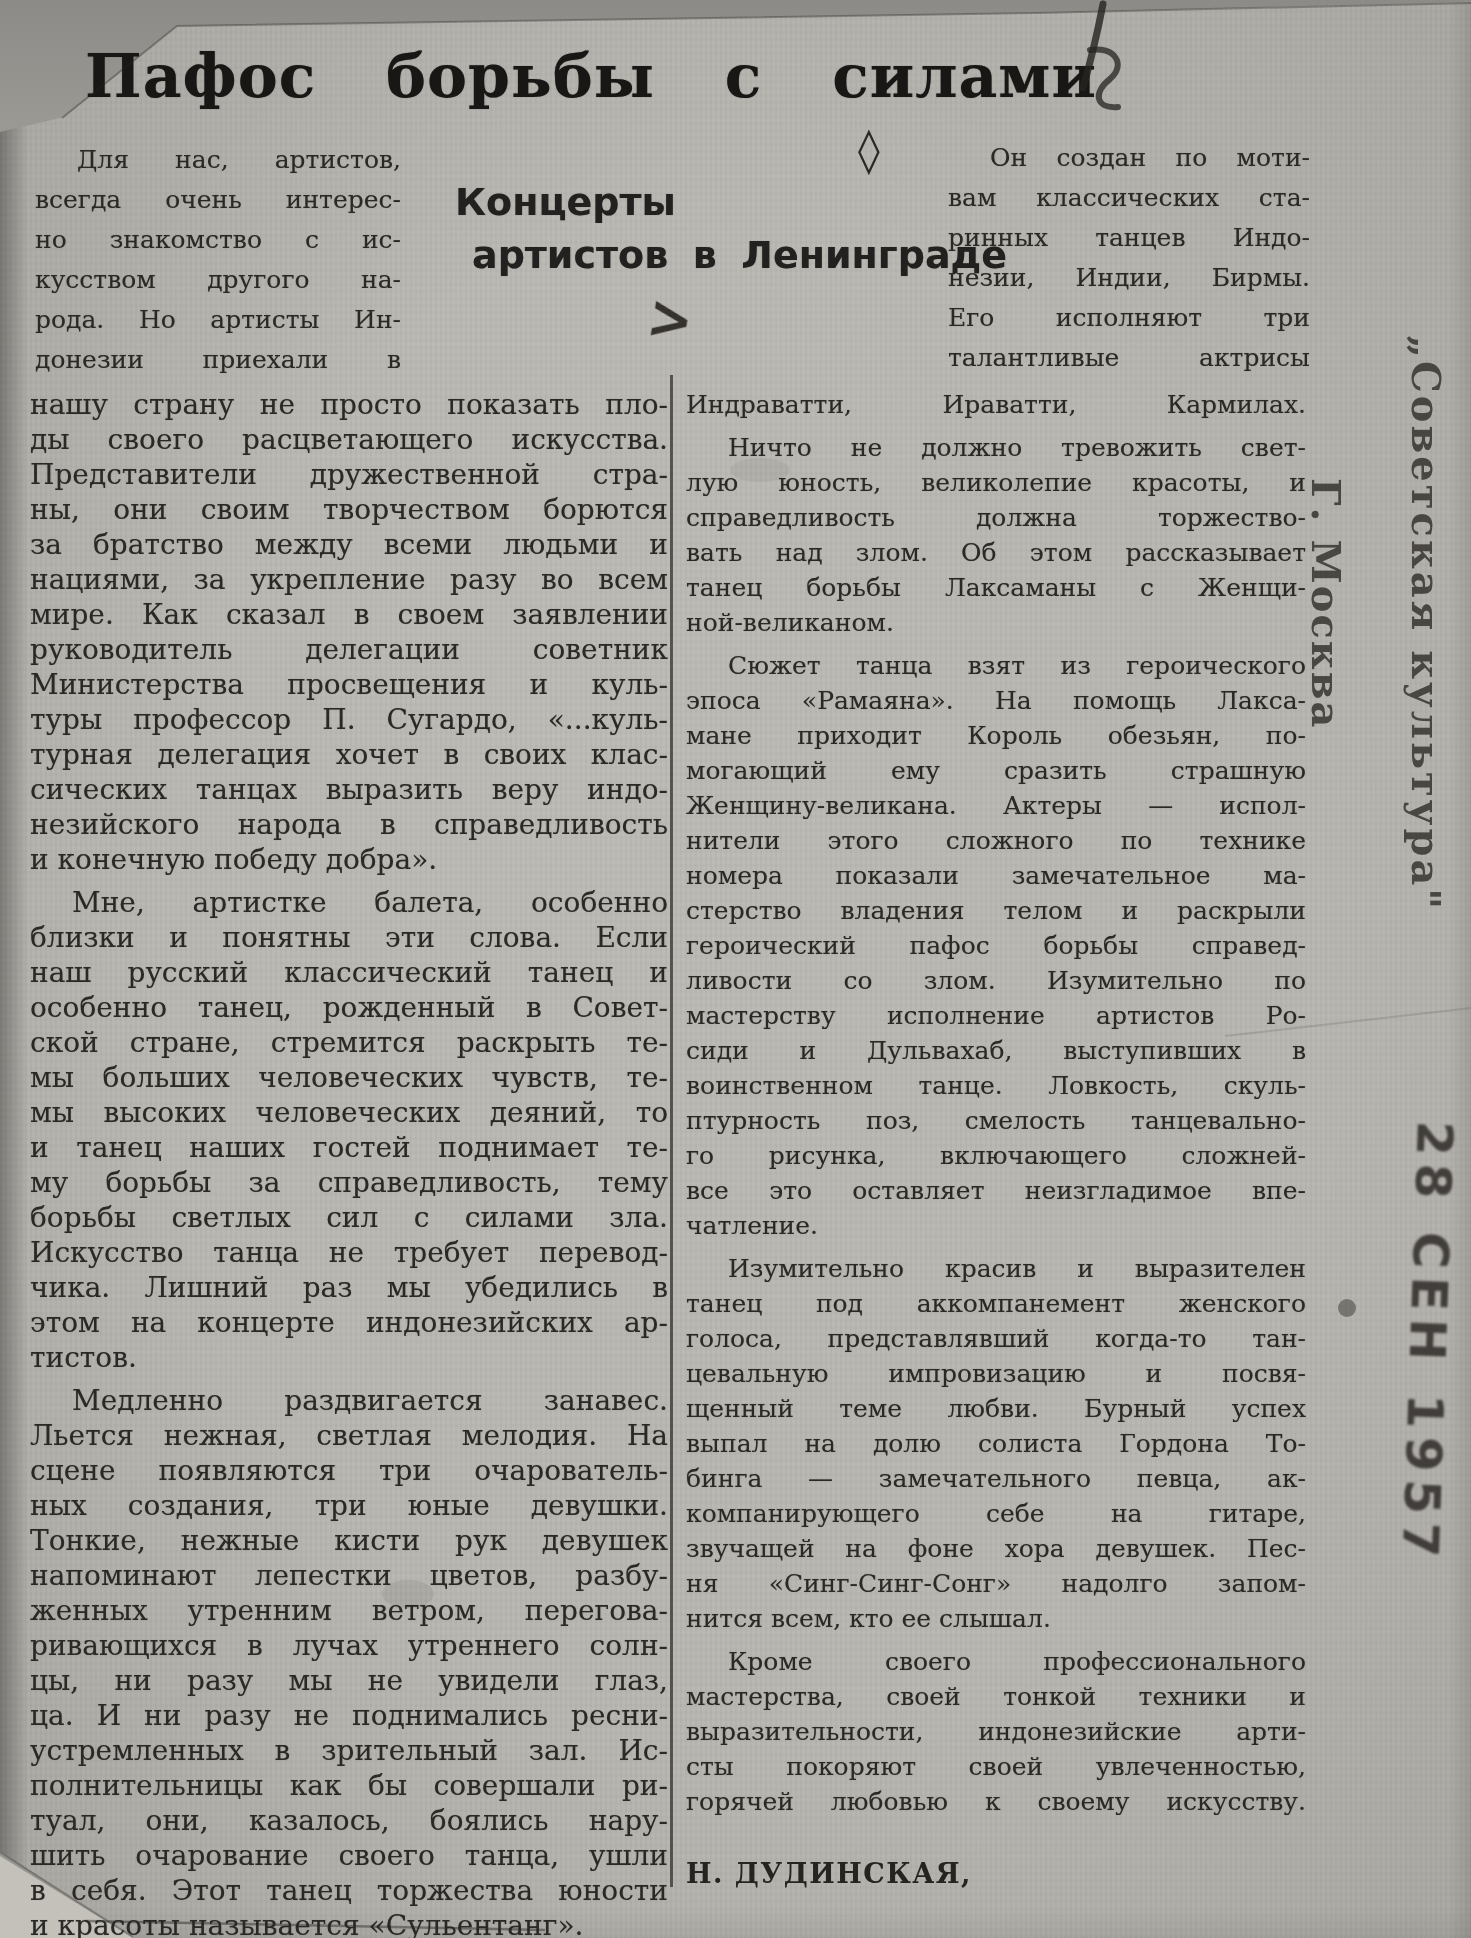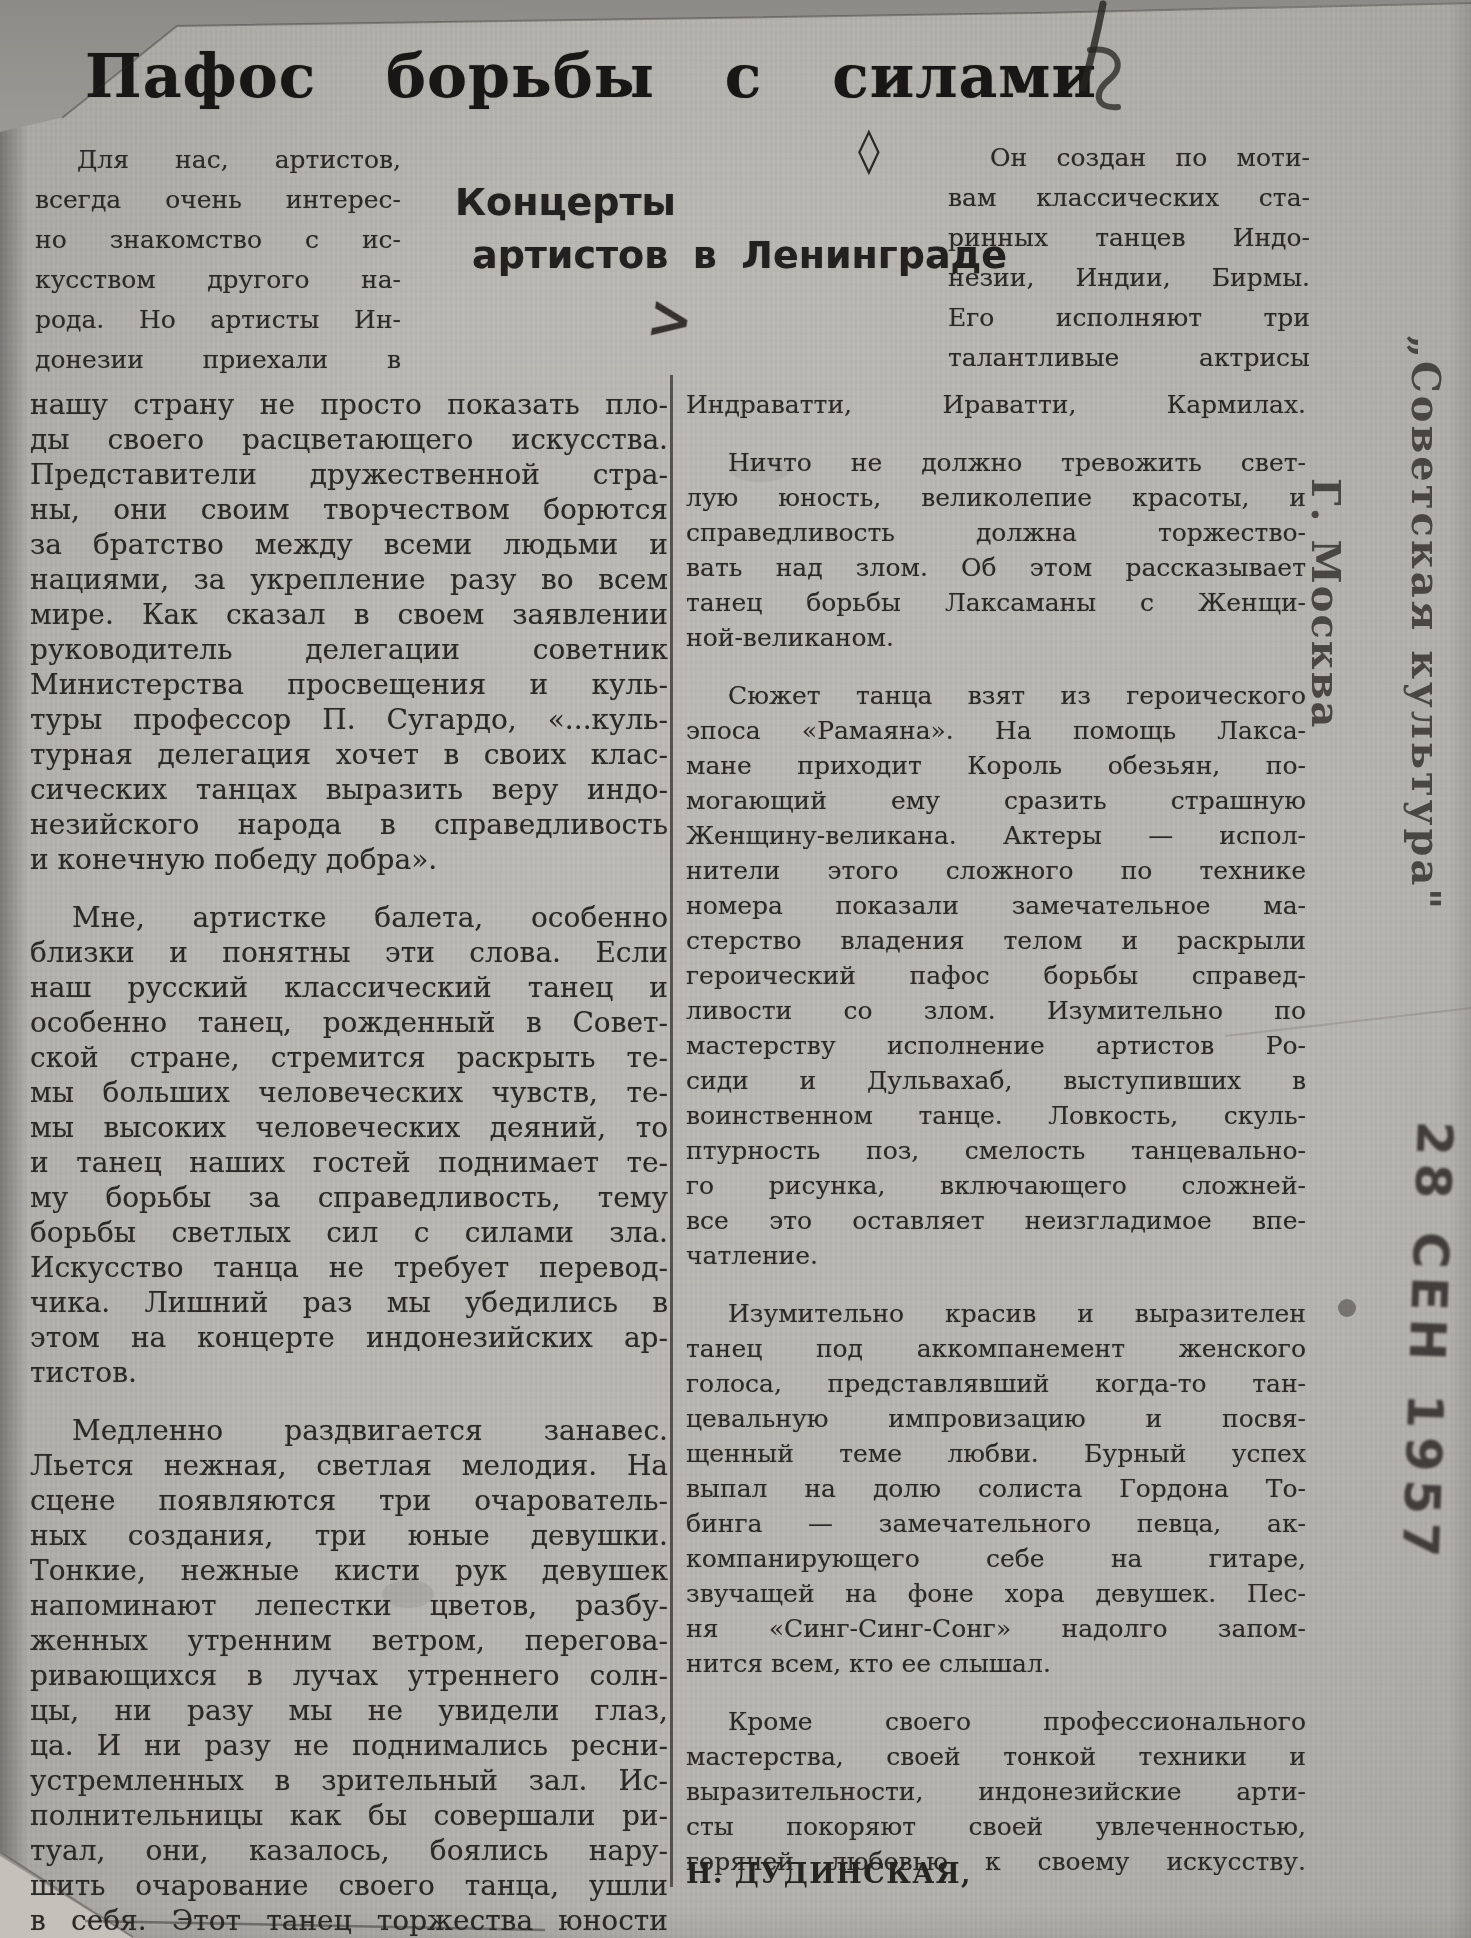--- a/index.html
+++ b/index.html
@@ -36,21 +36,21 @@
   .sub1{left:455px;top:180px;width:557px;}
   .sub2{left:472px;top:233px;width:535px;}
   .pen-check{position:absolute;left:648px;top:286px;font-size:54px;font-weight:bold;color:#35322e;
      transform:rotate(9deg) scaleY(1.15);filter:blur(.4px);}
   
   .col{position:absolute;font-size:25px;}
   .col .line{height:var(--lh);line-height:var(--lh);overflow:hidden;
      text-align:justify;text-align-last:justify;}
   .col .line.last{text-align-last:left;}
   .col .line.indent{padding-left:42px;}
-  .para + .para{margin-top:23px;}
+  .para + .para{margin-top:8px;}
   #col-top-left{left:35px;top:140px;width:366px;--lh:40px;}
   #col-top-right{left:948px;top:138px;width:362px;--lh:40px;}
   #col-left-main{left:30px;top:387px;width:638px;--lh:35px;font-size:28px;}
   #col-right-main{left:686px;top:387px;width:620px;--lh:35px;}
   .divider{position:absolute;left:670px;top:375px;width:3px;height:1512px;
      background:#35322f;opacity:.75;filter:blur(.3px);}
   
   .signature{position:absolute;left:686px;top:1854px;width:620px;text-align:left;color:#262421;}
   .sig-name{font-weight:bold;font-size:27px;line-height:40px;letter-spacing:1.5px;}
   .sig-role{font-weight:normal;font-size:35px;line-height:40px;margin-top:40px;}

